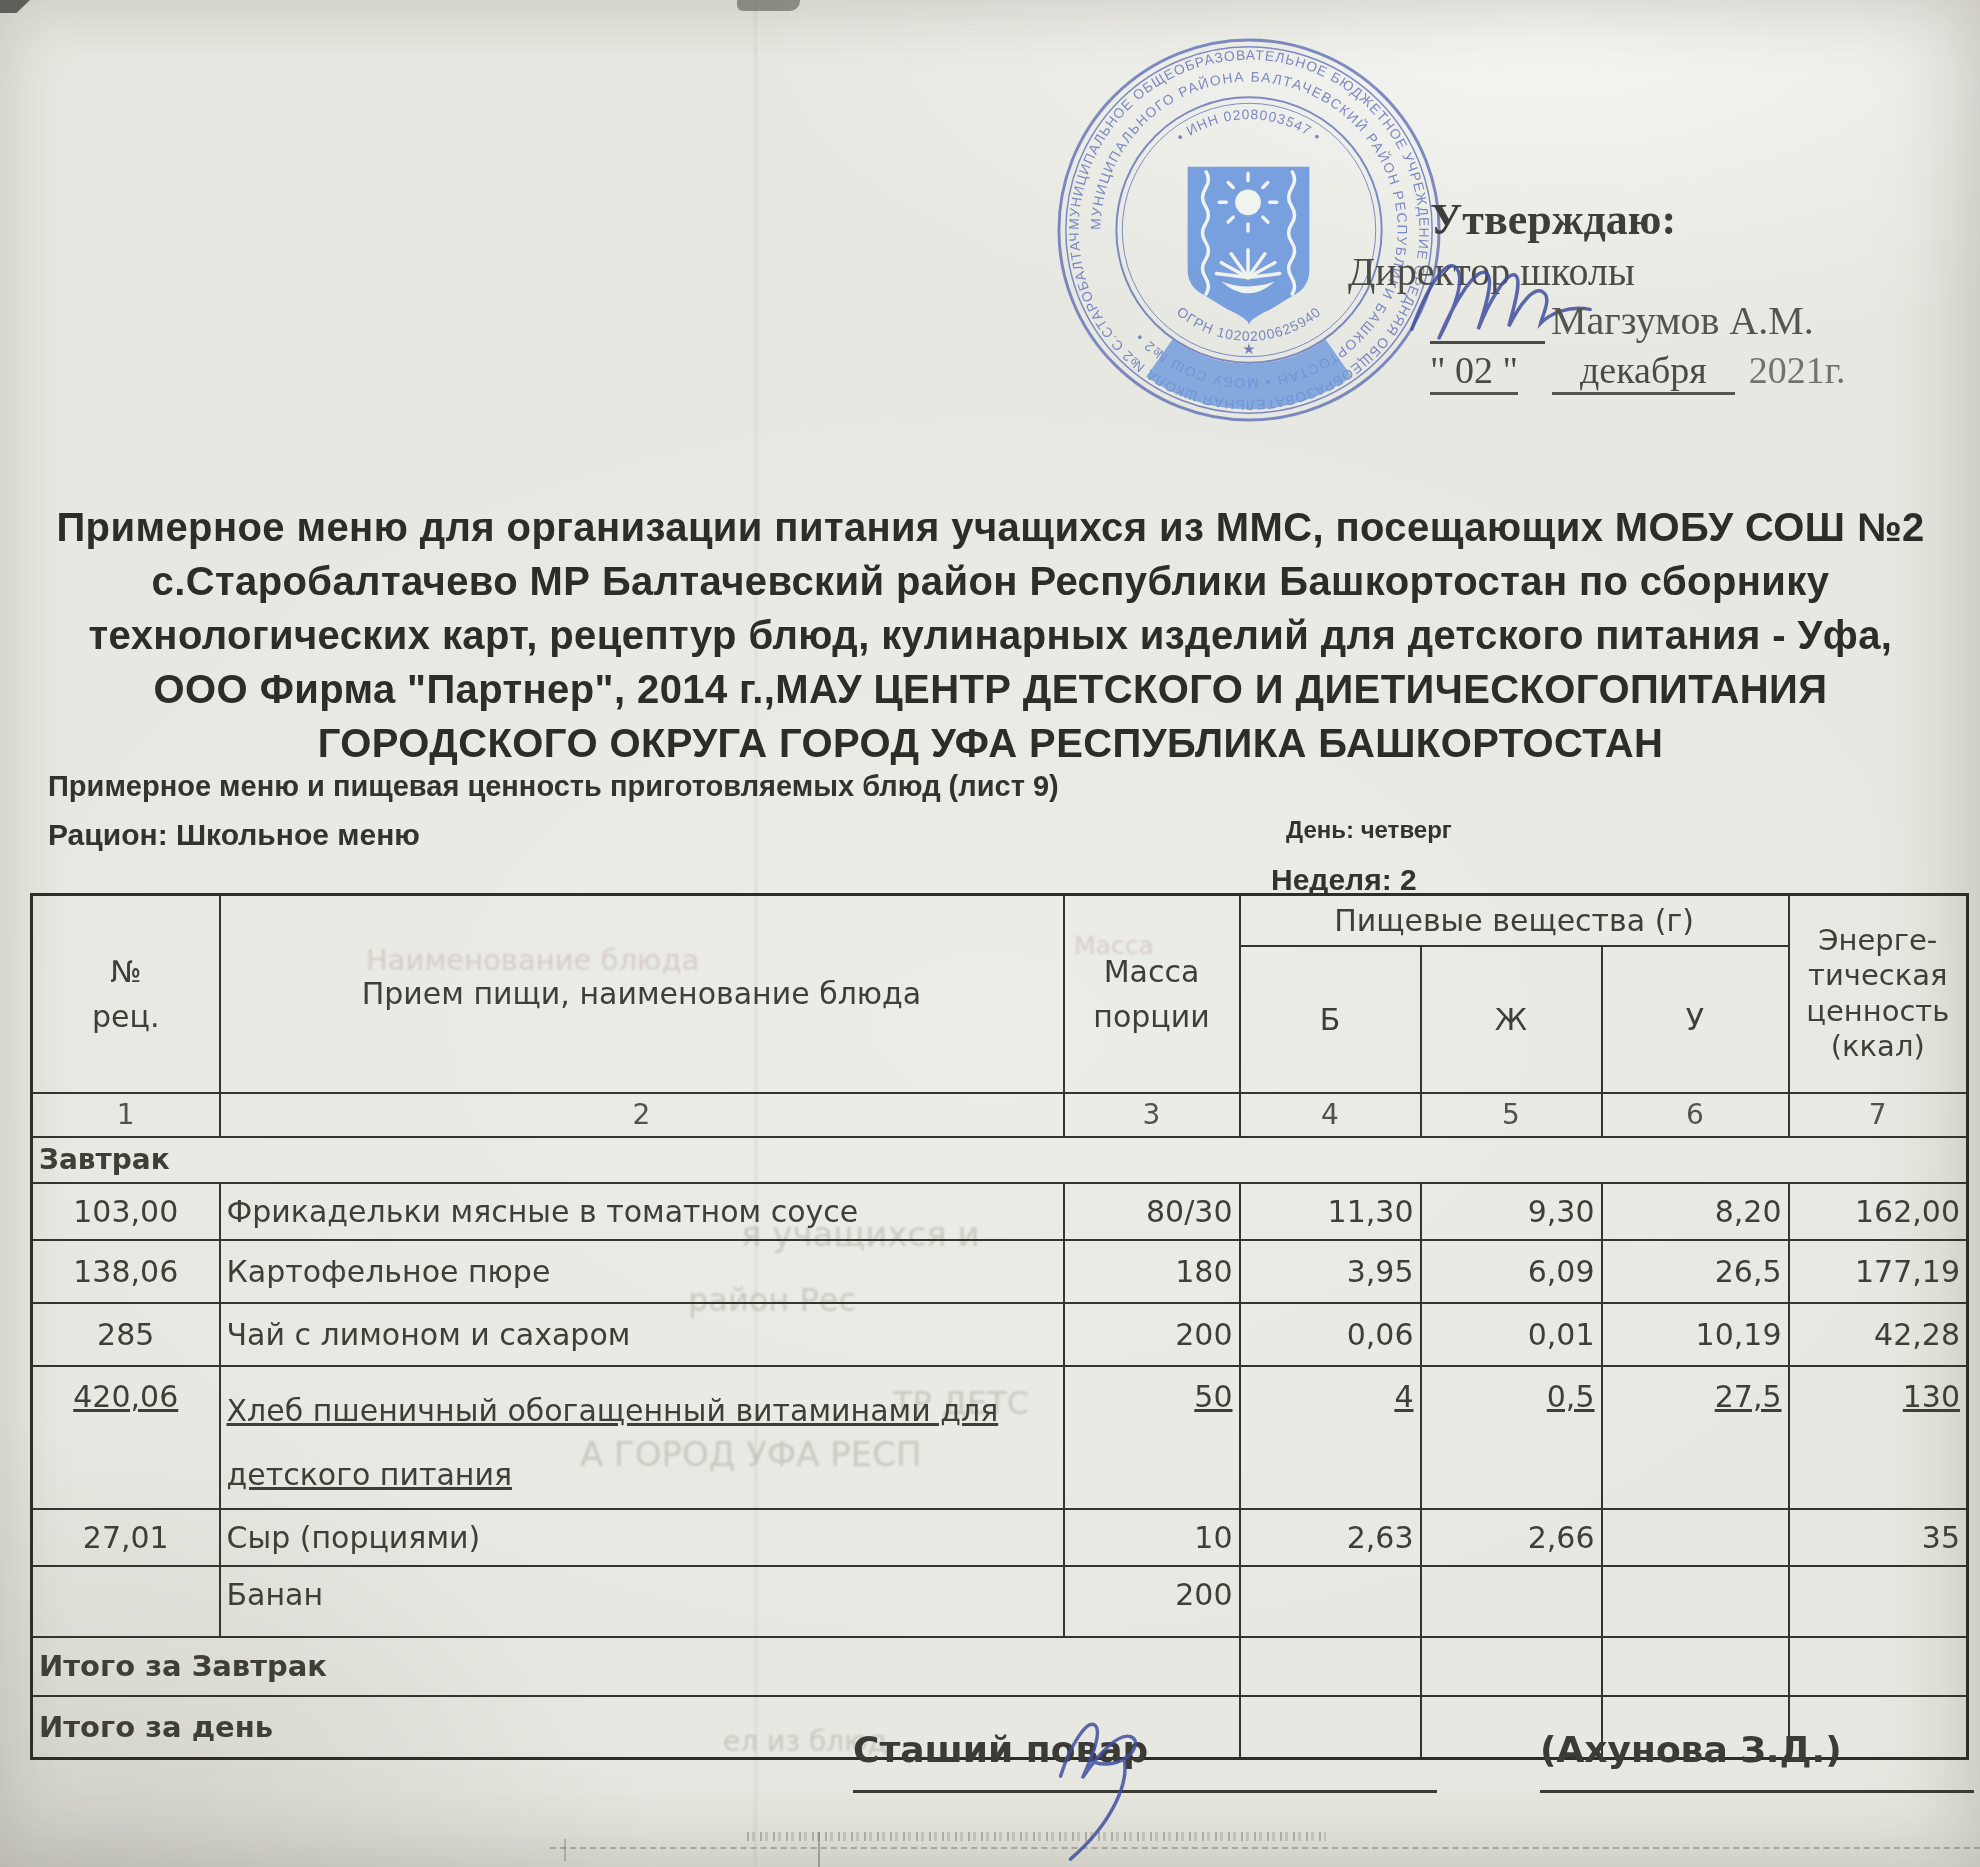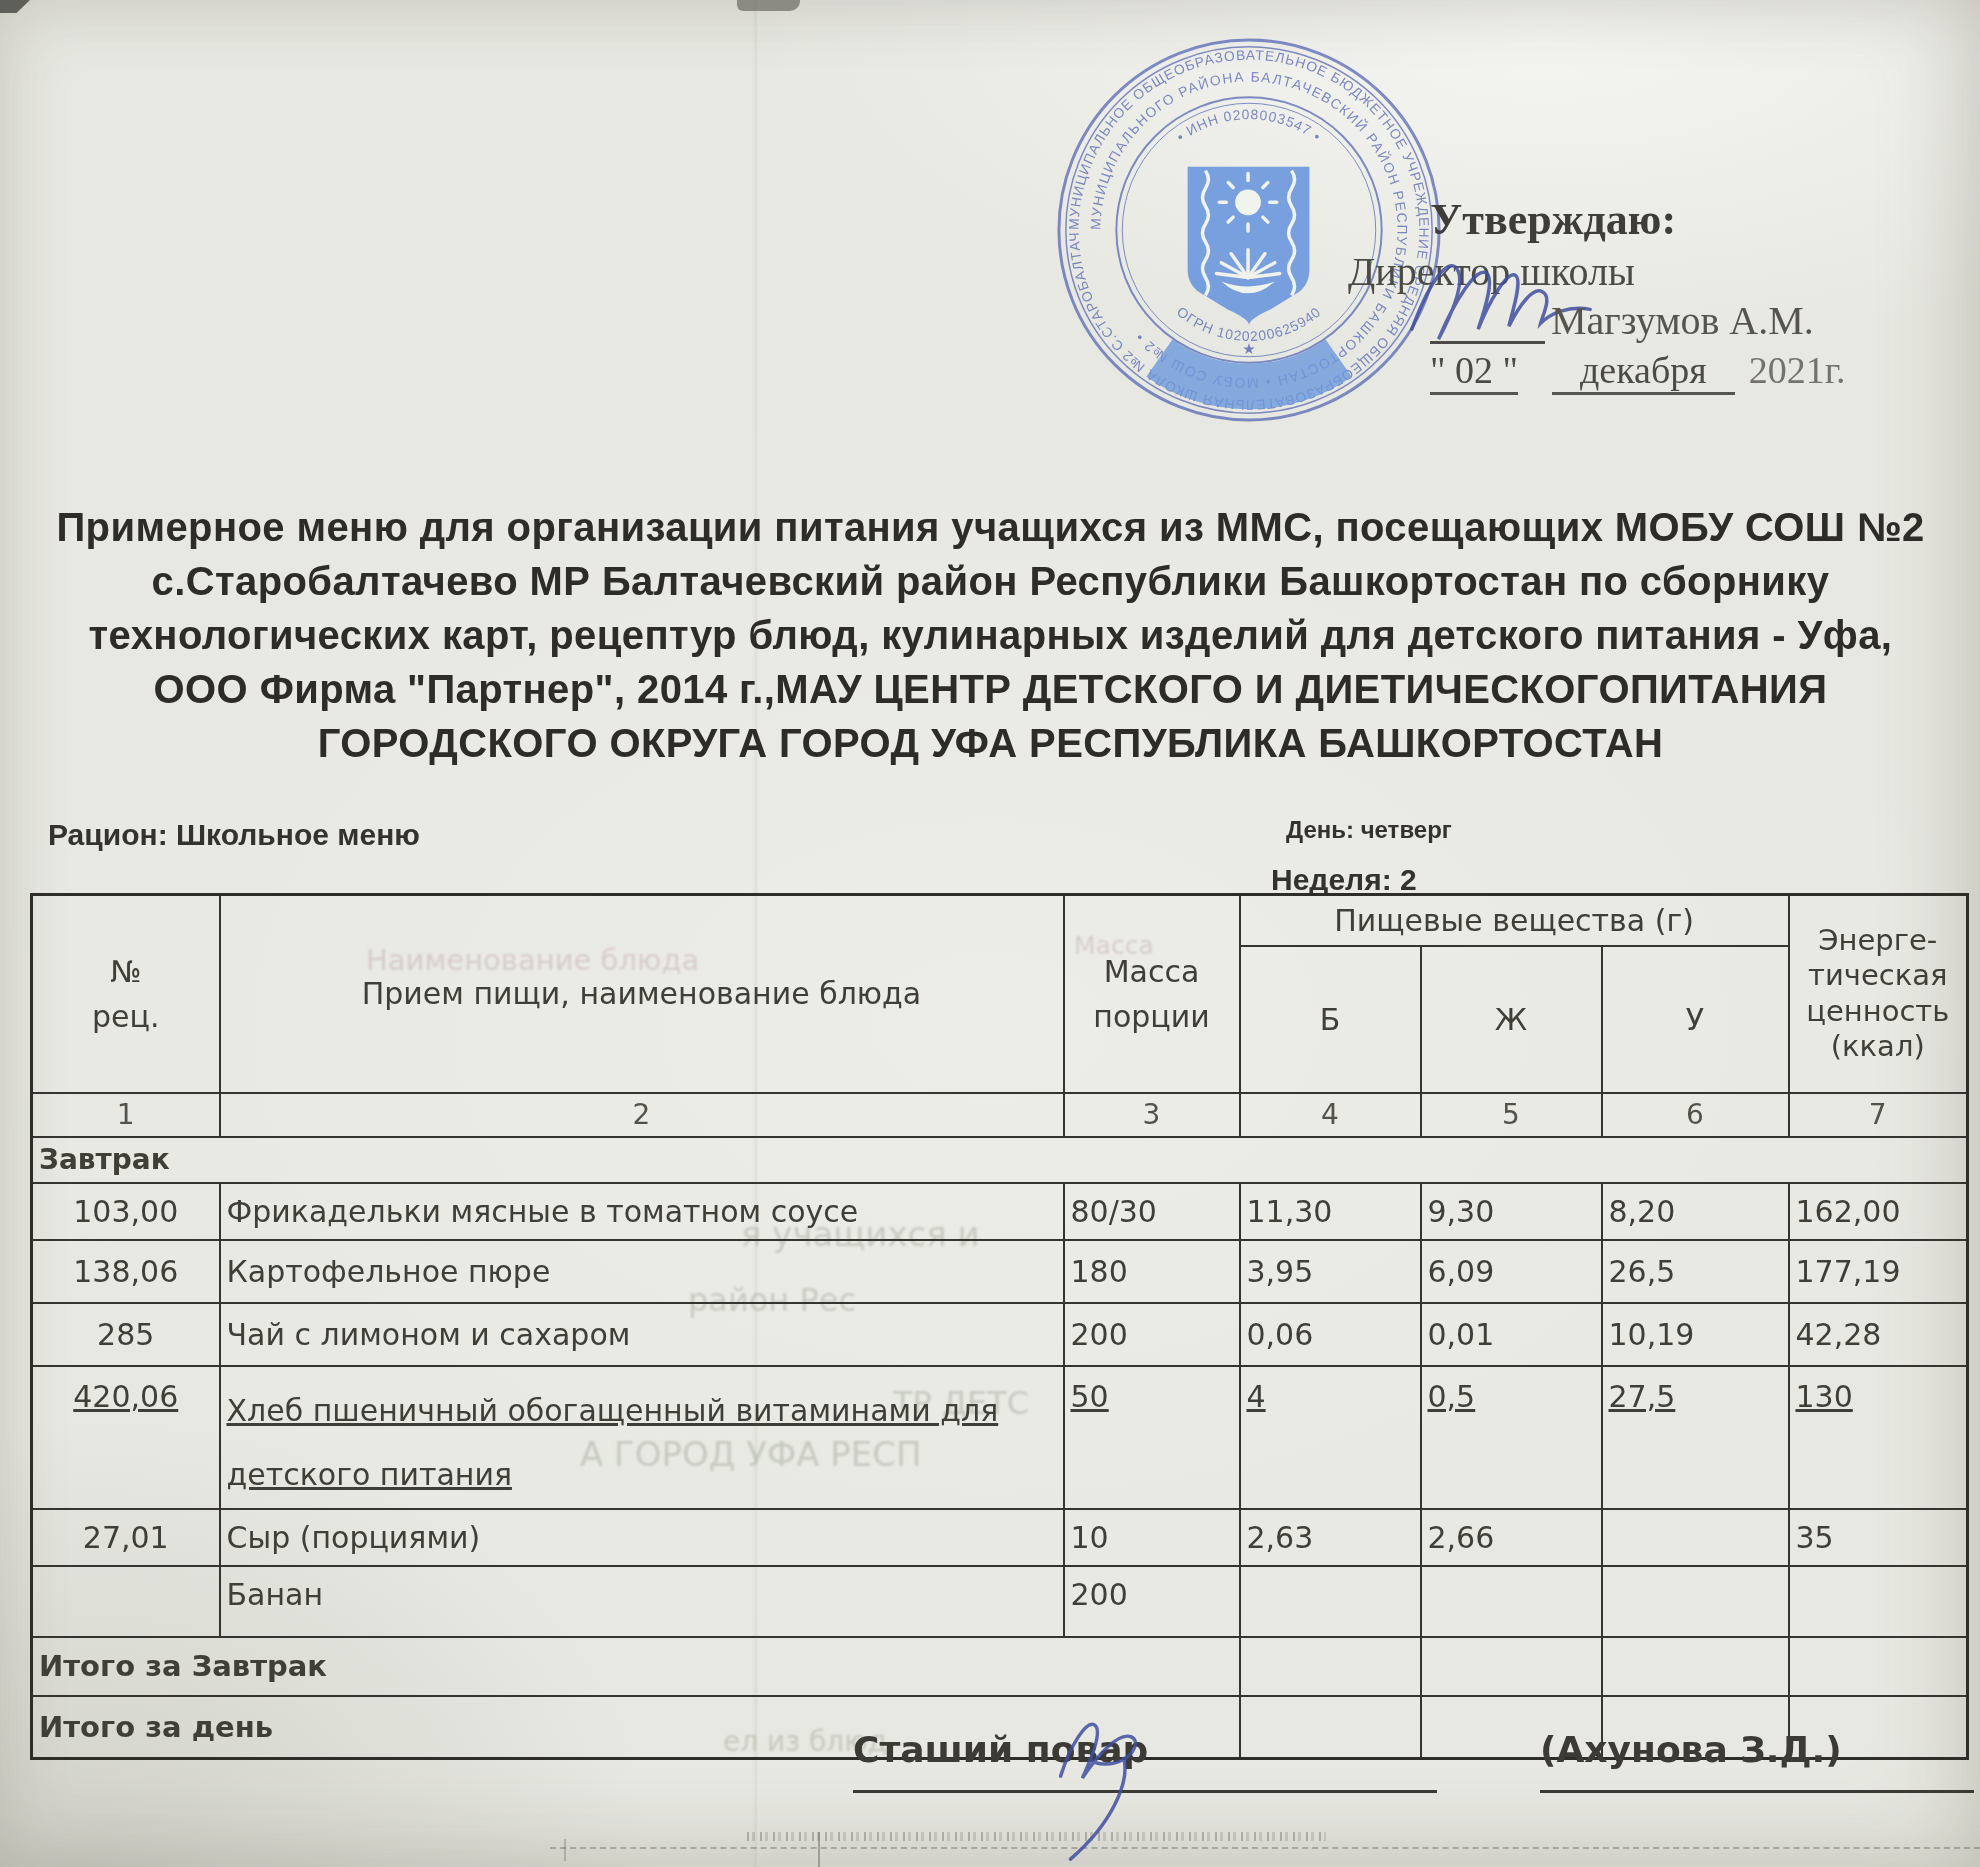--- a/index.html
+++ b/index.html
@@ -51,21 +51,21 @@
   table.menu{position:absolute;left:30px;top:893px;width:1936px;border-collapse:collapse;table-layout:fixed;
     font-family:"DejaVu Sans",sans-serif;color:#3f3e37;font-size:30px;}
   table.menu td,table.menu th{border:2px solid #35342e;padding:0 6px;overflow:hidden;}
   table.menu{border:3px solid #2e2d28;}
   th{font-weight:400;white-space:pre-line;line-height:1.5;}
   .th-energy{line-height:1.22;font-size:29px;}
   .num-row td{font-size:28px;color:#53524a;text-align:center;}
   .section-row td{font-weight:700;font-size:28px;text-align:left;padding-left:12px;}
   td.rec{text-align:center;}
   td.dish{text-align:left;padding-left:14px;white-space:pre-line;}
-  td.c{text-align:left;border-radius:7px;}
+  td.c{text-align:right;border-radius:7px;}
   tr.tall td{vertical-align:top;padding-top:12px;text-decoration:underline;}
   tr.tall td.dish{line-height:2.15;}
   tr.toprow td{vertical-align:top;padding-top:10px;}
   .total-row td{font-weight:700;font-size:29px;text-align:left;padding-left:12px;}
   
   .sig-line1{left:853px;top:1729px;width:584px;height:61px;border-bottom:3px solid #3b3a34;}
   .sig-line1 span{font-size:36px;font-weight:600;color:#3b3a34;font-family:"DejaVu Sans",sans-serif;}
   .sig-line2{left:1540px;top:1729px;width:434px;height:61px;border-bottom:3px solid #3b3a34;}
   .sig-line2 span{font-size:36px;font-weight:600;color:#3b3a34;font-family:"DejaVu Sans",sans-serif;}
   .stamp-svg{left:1047px;top:32px;opacity:.88;filter:blur(0.3px);}
@@ -169,20 +169,21 @@
   </div>
 
   <div class="abs title">
     <div>Примерное меню для организации питания учащихся из ММС, посещающих МОБУ СОШ №2</div>
     <div>с.Старобалтачево МР Балтачевский район Республики Башкортостан по сборнику</div>
     <div>технологических карт, рецептур блюд, кулинарных изделий  для детского питания - Уфа,</div>
     <div>ООО Фирма "Партнер", 2014 г.,МАУ ЦЕНТР ДЕТСКОГО И ДИЕТИЧЕСКОГОПИТАНИЯ</div>
     <div>ГОРОДСКОГО ОКРУГА ГОРОД УФА РЕСПУБЛИКА БАШКОРТОСТАН</div>
   </div>
 
+  <div class="abs subtitle">Примерное меню и пищевая ценность приготовляемых блюд (лист 9)</div>
 
   <div class="abs info-ration">
     <span>Рацион:</span>
     <span>Школьное меню</span>
   </div>
   <div class="abs info-day">
     <span>День:</span>
     <span>четверг</span>
   </div>
   <div class="abs info-week">

